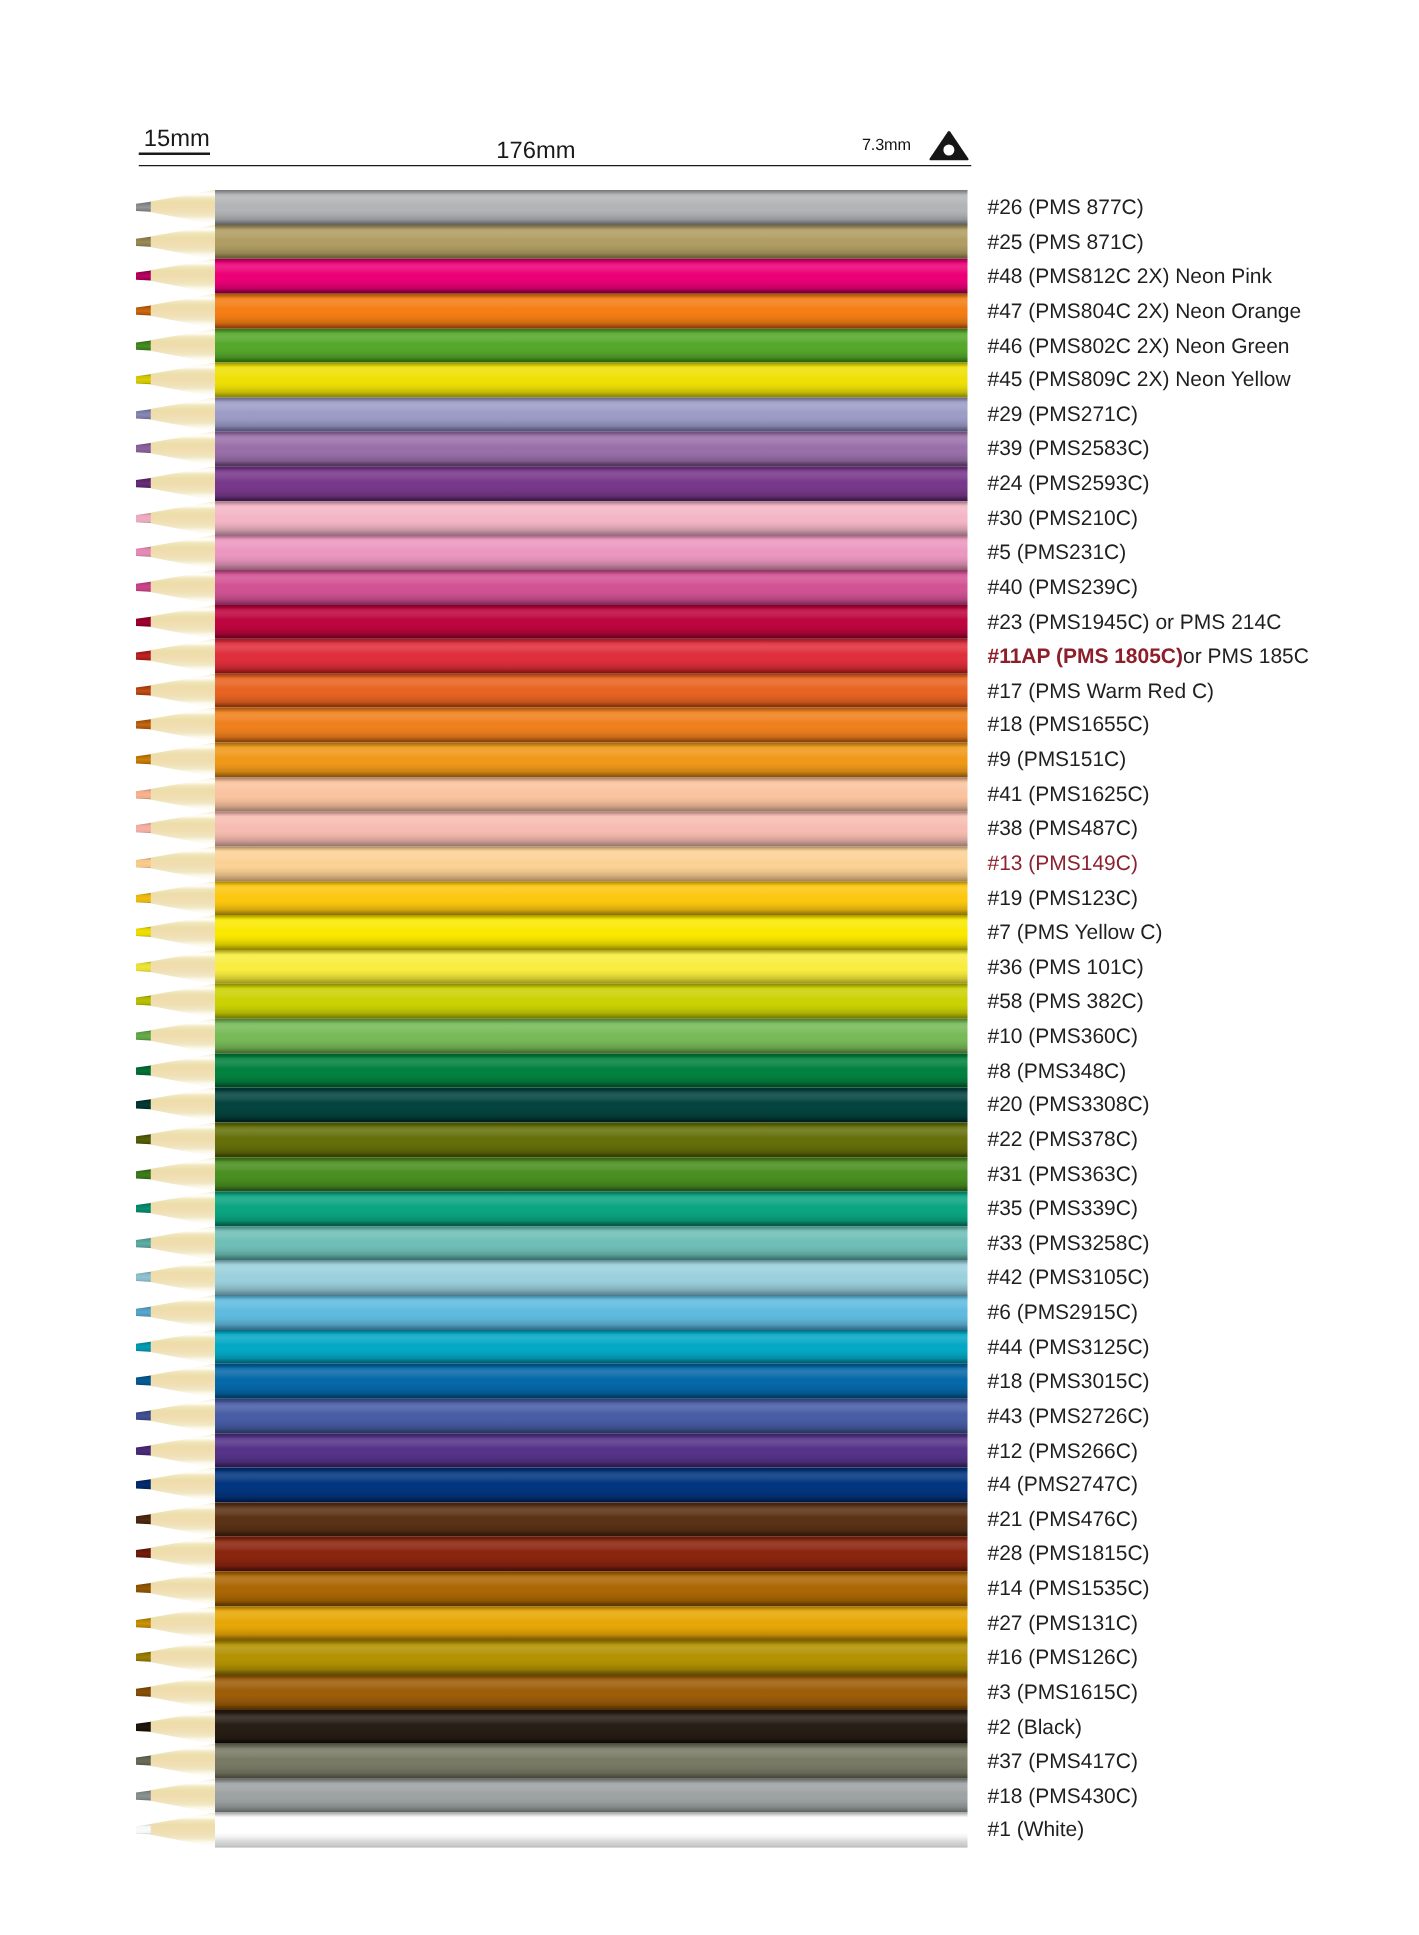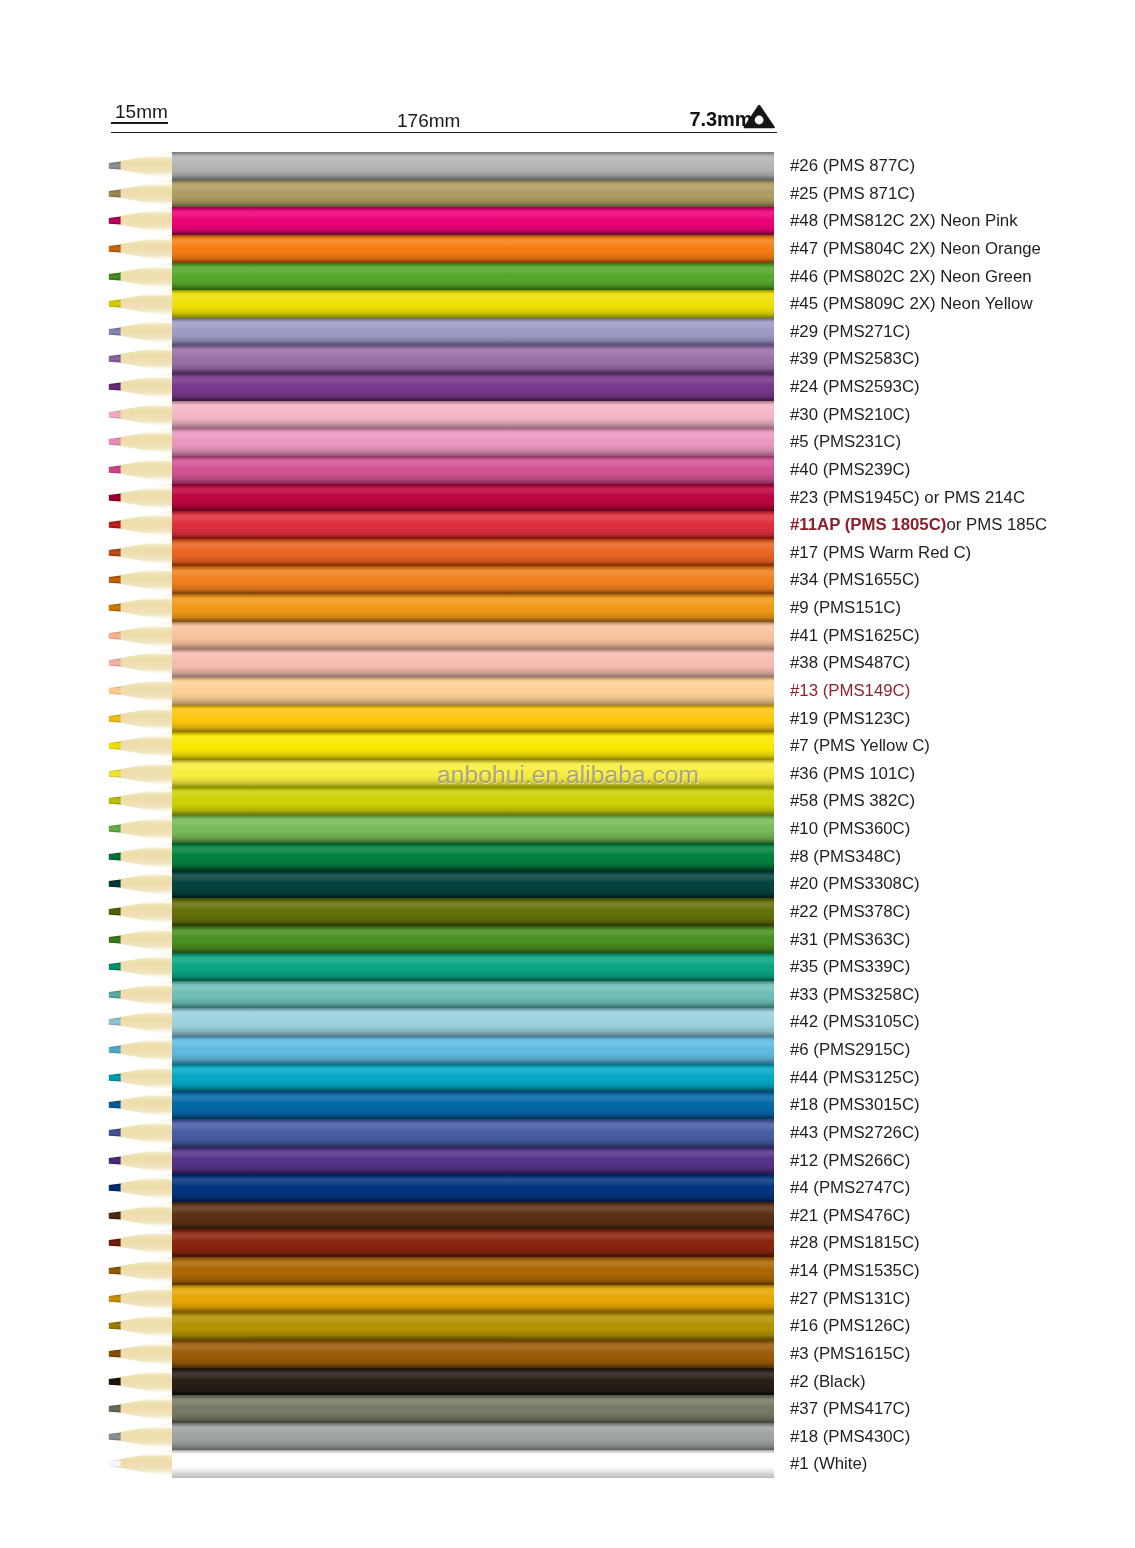--- a/index.html
+++ b/index.html
@@ -4,21 +4,21 @@
 <style>
   html,body{margin:0;padding:0;background:#ffffff;}
   body{width:1135px;height:1548px;overflow:hidden;font-family:"Liberation Sans",sans-serif;}
   .page{position:relative;width:1135px;height:1484px;background:#fff;overflow:hidden;}
 
   
   .lbl15{position:absolute;left:115px;top:101px;font-size:19px;color:#1a1a1a;}
   .u15{position:absolute;left:111px;top:121.5px;width:57px;height:2px;background:#1a1a1a;}
   .lbl176{position:absolute;left:397px;top:110px;font-size:19px;color:#1a1a1a;}
   .longline{position:absolute;left:111px;top:131.5px;width:666px;height:1.8px;background:#1a1a1a;}
-  .lbl73{position:absolute;left:689.5px;top:108px;font-size:20px;font-weight:bold;color:#111;letter-spacing:-0.1px;}
+  .lbl73{position:absolute;left:689.5px;top:108px;font-size:13px;font-weight:normal;color:#111;letter-spacing:-0.1px;}
   .tri{position:absolute;left:743px;top:103.5px;width:32.5px;height:25px;}
 
   
   .pencils{position:absolute;left:0;top:152.0px;width:1135px;}
   .row{position:relative;height:27.63px;border-radius:10px;}
   .tipwrap{position:absolute;left:104px;top:0;width:70px;height:27.63px;}
   .tipwrap svg{display:block;}
   .barrel{position:absolute;left:172px;top:0;height:27.63px;width:602px;}
   .label{position:absolute;left:790px;top:0px;height:27.63px;line-height:27.4px;
          font-size:16.8px;color:#1f1f1f;white-space:nowrap;}
@@ -549,21 +549,21 @@
                 <stop offset="55%" stop-color="#c86812"></stop>
                 <stop offset="85%" stop-color="#a85408"></stop>
                 <stop offset="100%" stop-color="#94470b"></stop>
               </linearGradient>
             </defs>
             <polygon points="16,33 69,-1 69,101 16,64" fill="url(#wg15)"></polygon>
             <polygon points="4.8,40 16.6,34 16.6,63 4.8,61" fill="url(#lg15)"></polygon>
           </svg>
         </div>
         <div class="barrel" style="background: linear-gradient(rgb(158, 84, 20) 0%, rgb(173, 92, 22) 3%, rgb(206, 110, 26) 8%, rgb(241, 137, 46) 14%, rgb(242, 145, 59) 22%, rgb(241, 139, 50) 32%, rgb(240, 128, 30) 44%, rgb(240, 128, 30) 58%, rgb(228, 122, 29) 70%, rgb(202, 108, 25) 84%, rgb(148, 71, 11) 95%, rgb(133, 64, 10) 100%);"></div>
-        <div class="label">#34 (PMS1655C)</div>
+        <div class="label">#18 (PMS1655C)</div>
       </div>
       <div class="row">
         <div class="tipwrap">
           <svg width="70" height="27.63" viewBox="0 0 70 100" preserveAspectRatio="none">
             <defs>
               <linearGradient id="wg16" x1="0" y1="0" x2="0" y2="1">
                 <stop offset="0%" stop-color="#eee4c4"></stop>
                 <stop offset="7%" stop-color="#fbf8e9"></stop>
                 <stop offset="14%" stop-color="#fffefa"></stop>
                 <stop offset="24%" stop-color="#f1e6bb"></stop>
@@ -1577,14 +1577,13 @@
             </defs>
             <polygon points="16,33 69,-1 69,101 16,64" fill="url(#wg47)"></polygon>
             <polygon points="4.8,40 16.6,34 16.6,63 4.8,61" fill="url(#lg47)"></polygon>
           </svg>
         </div>
         <div class="barrel" style="background: linear-gradient(rgb(168, 168, 168) 0%, rgb(184, 184, 184) 3%, rgb(219, 219, 219) 8%, rgb(255, 255, 255) 14%, rgb(255, 255, 255) 22%, rgb(255, 255, 255) 32%, rgb(255, 255, 255) 44%, rgb(255, 255, 255) 58%, rgb(242, 242, 242) 70%, rgb(214, 214, 214) 84%, rgb(198, 200, 201) 95%, rgb(178, 180, 181) 100%);"></div>
         <div class="label">#1 (White)</div>
       </div>
     </div>
 
-  <div class="wm">anbohui.en.alibaba.com</div>
 </div>
 
 </body></html>

